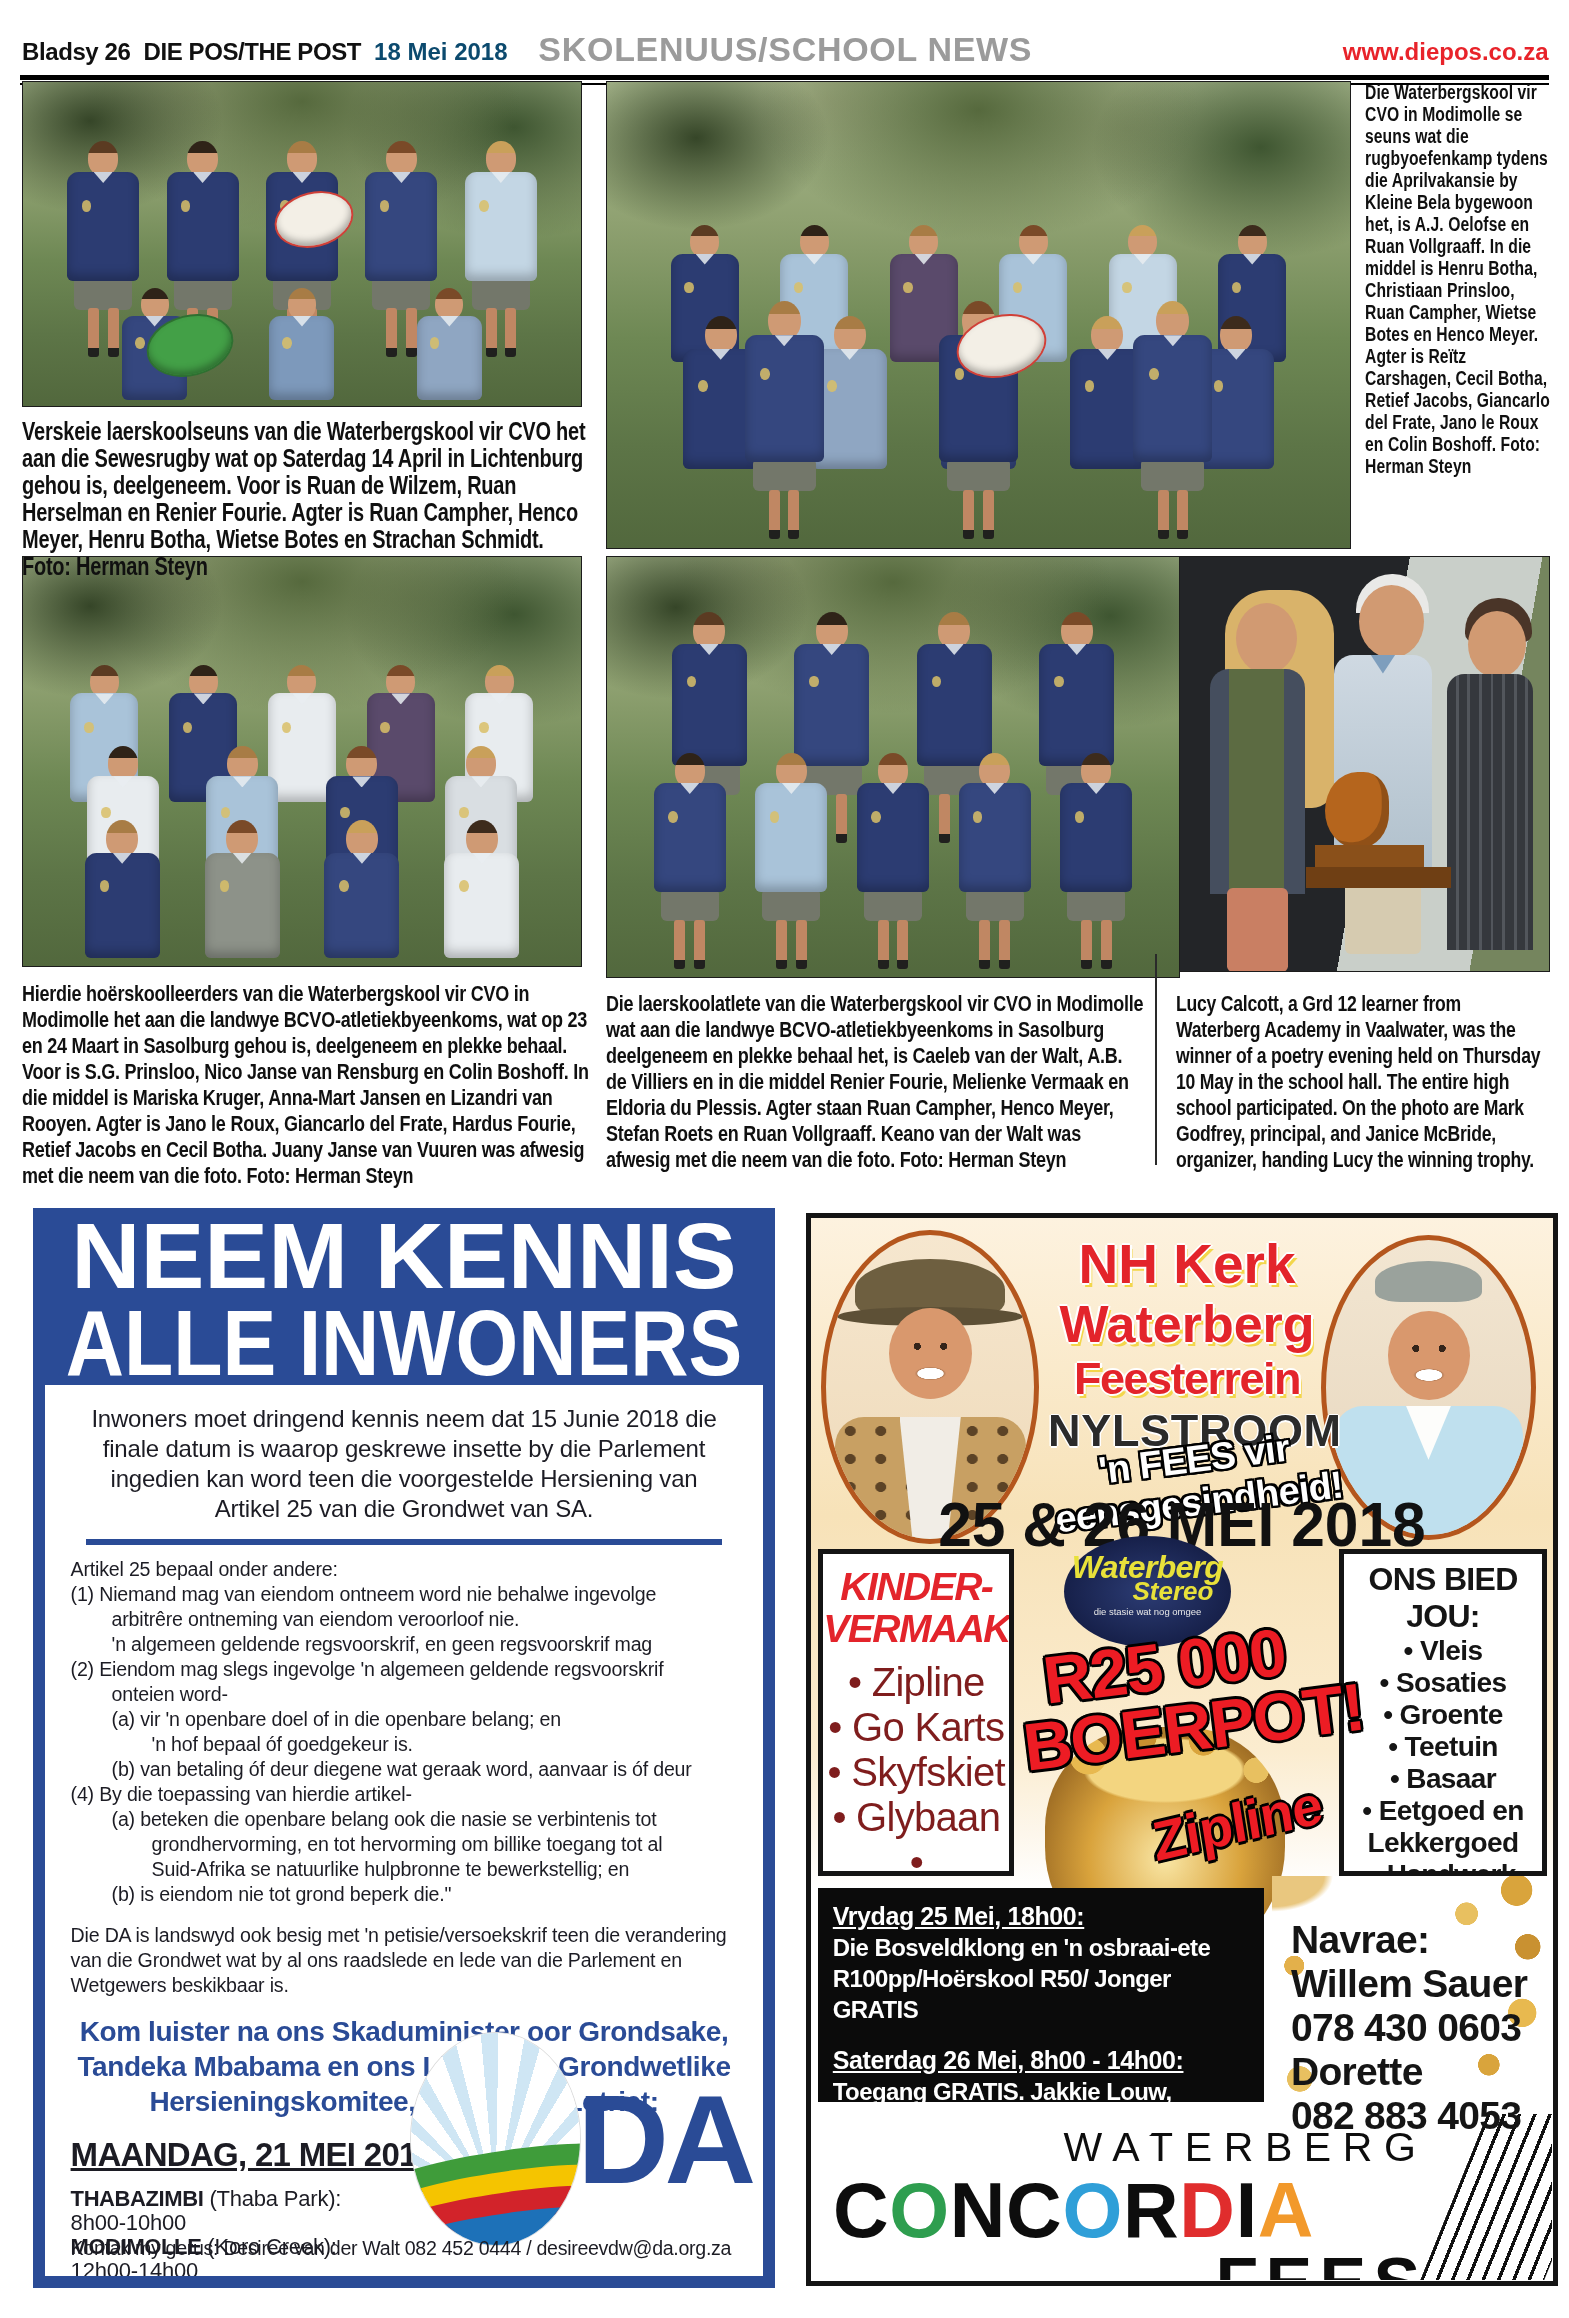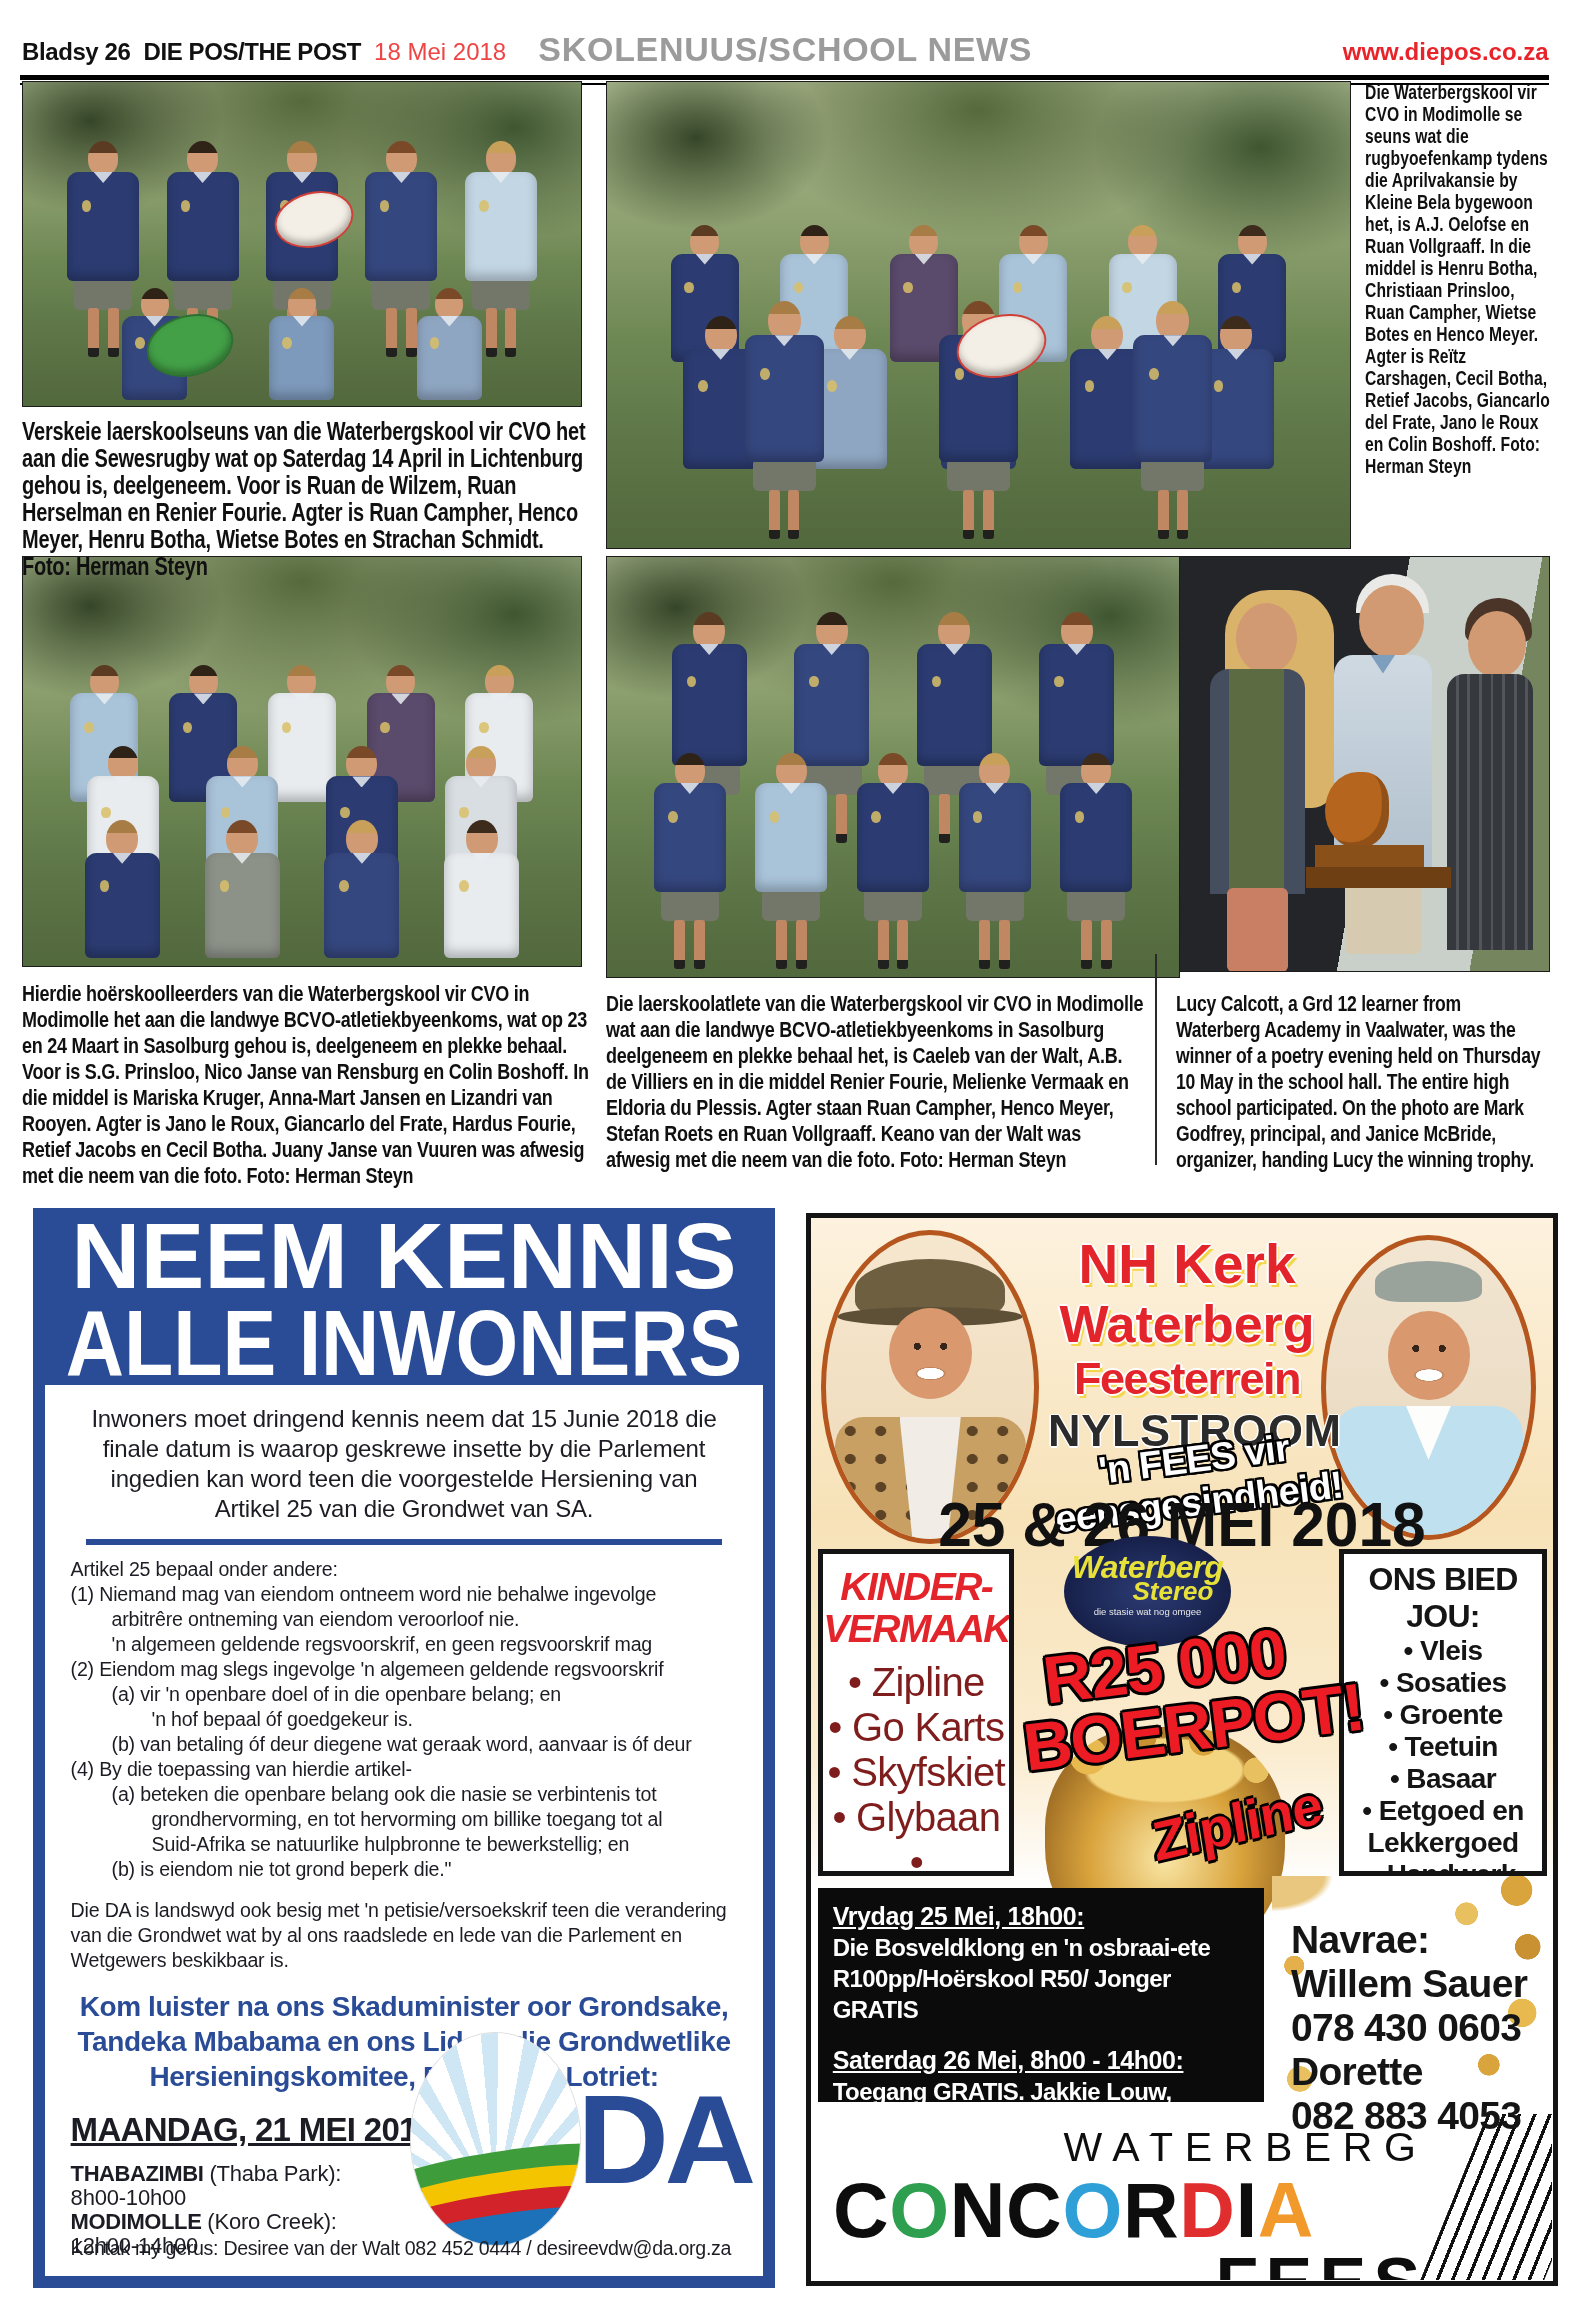--- a/index.html
+++ b/index.html
@@ -2,21 +2,21 @@
 <html style="font-size:11.6px"><head>
 <meta charset="utf-8">
 <style>
   html,body{margin:0;padding:0;background:#e8e8e8;}
   .page{position:relative;width:1569px;height:2319px;background:#ffffff;overflow:hidden;
         font-family:"Liberation Sans",sans-serif;color:#111;}
   
   .masthead{position:absolute;left:22px;right:20.4px;top:28px;height:51px;}
   .mh-left{position:absolute;left:0;top:10.2px;font-size:24px;white-space:nowrap;}
   .mh-left b{margin-right:13px;letter-spacing:-0.4px;}
-  .mh-date{font-weight:normal;color:#ef4444;}
+  .mh-date{font-weight:bold;color:#0c4a6e;}
   .mh-section{position:absolute;left:50%;top:1.5px;transform:translateX(-50%);
       font-size:34px;font-weight:bold;color:#9b9b9b;letter-spacing:0.7px;white-space:nowrap;}
   .mh-site{position:absolute;right:0;top:10.2px;font-size:24px;font-weight:bold;color:#e8232a;}
   .rule-thick{position:absolute;left:20.4px;right:20.4px;top:75px;height:5.1px;background:#000;}
   .rule-thin{position:absolute;left:20.4px;right:20.4px;top:83px;height:1.5px;background:#000;}
   
   .photo{position:absolute;border:1.5px solid #1c1c1c;box-sizing:border-box;overflow:hidden;}
   .scene-field{background:
      radial-gradient(ellipse 189px 131px at 12% 12%, rgba(42,58,30,.9), transparent 70%),
      radial-gradient(ellipse 305px 182px at 50% 6%, rgba(72,92,48,.85), transparent 72%),
@@ -539,20 +539,21 @@
     </div>
     <div class="da-white">
       <div class="da-intro">Inwoners moet dringend kennis neem dat 15 Junie 2018 die finale datum is waarop geskrewe insette by die Parlement ingedien kan word teen die voorgestelde Hersiening van Artikel 25 van die Grondwet van SA.</div>
       <div class="da-rule"></div>
       <div class="da-artikel" id="artikel">
           <div class="aline ind0">Artikel 25 bepaal onder andere:</div>
           <div class="aline ind0">(1) Niemand mag van eiendom ontneem word nie behalwe ingevolge</div>
           <div class="aline ind1">arbitrêre ontneming van eiendom veroorloof nie.</div>
           <div class="aline ind1">'n algemeen geldende regsvoorskrif, en geen regsvoorskrif mag</div>
           <div class="aline ind0">(2) Eiendom mag slegs ingevolge 'n algemeen geldende regsvoorskrif</div>
+          <div class="aline ind1">onteien word-</div>
           <div class="aline ind1">(a) vir 'n openbare doel of in die openbare belang; en</div>
           <div class="aline ind2">'n hof bepaal óf goedgekeur is.</div>
           <div class="aline ind1">(b) van betaling óf deur diegene wat geraak word, aanvaar is óf deur</div>
           <div class="aline ind0">(4) By die toepassing van hierdie artikel-</div>
           <div class="aline ind1">(a) beteken die openbare belang ook die nasie se verbintenis tot</div>
           <div class="aline ind2">grondhervorming, en tot hervorming om billike toegang tot al</div>
           <div class="aline ind2">Suid-Afrika se natuurlike hulpbronne te bewerkstellig; en</div>
           <div class="aline ind1">(b) is eiendom nie tot grond beperk die."</div>
         </div>
       <div class="da-petisie">Die DA is landswyd ook besig met 'n petisie/versoekskrif teen die verandering van die Grondwet wat by al ons raadslede en lede van die Parlement en Wetgewers beskikbaar is.</div>

